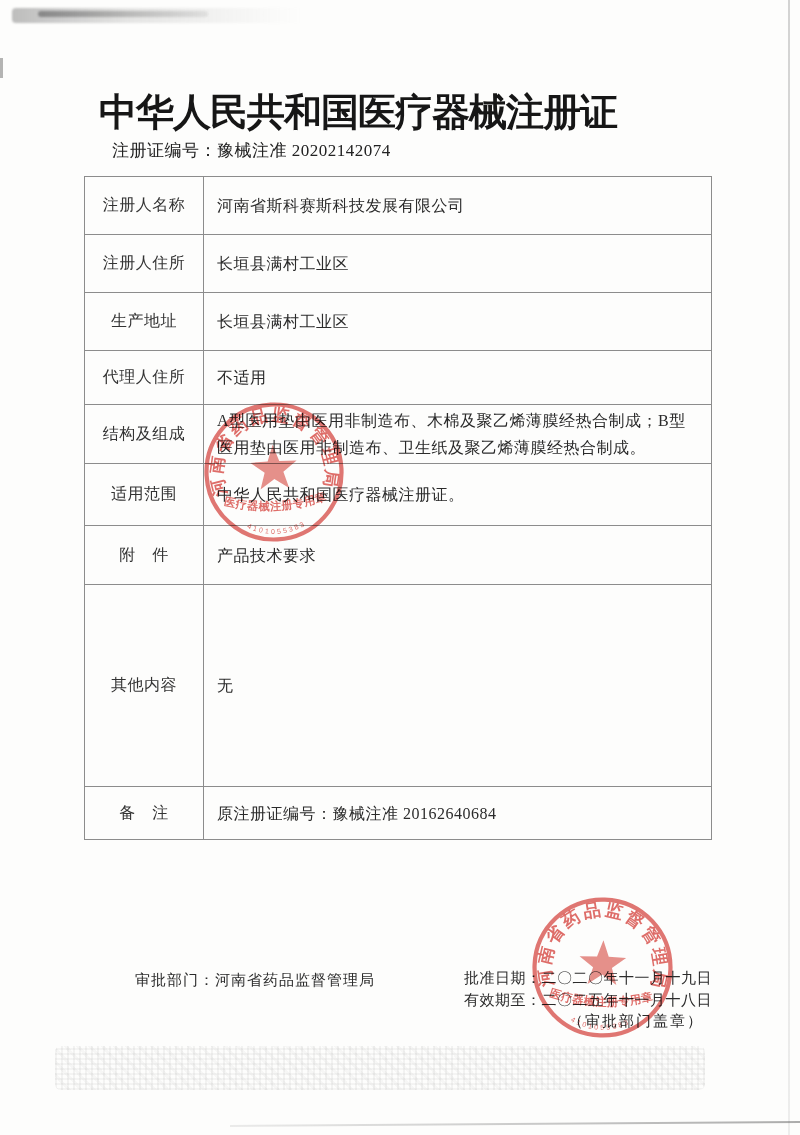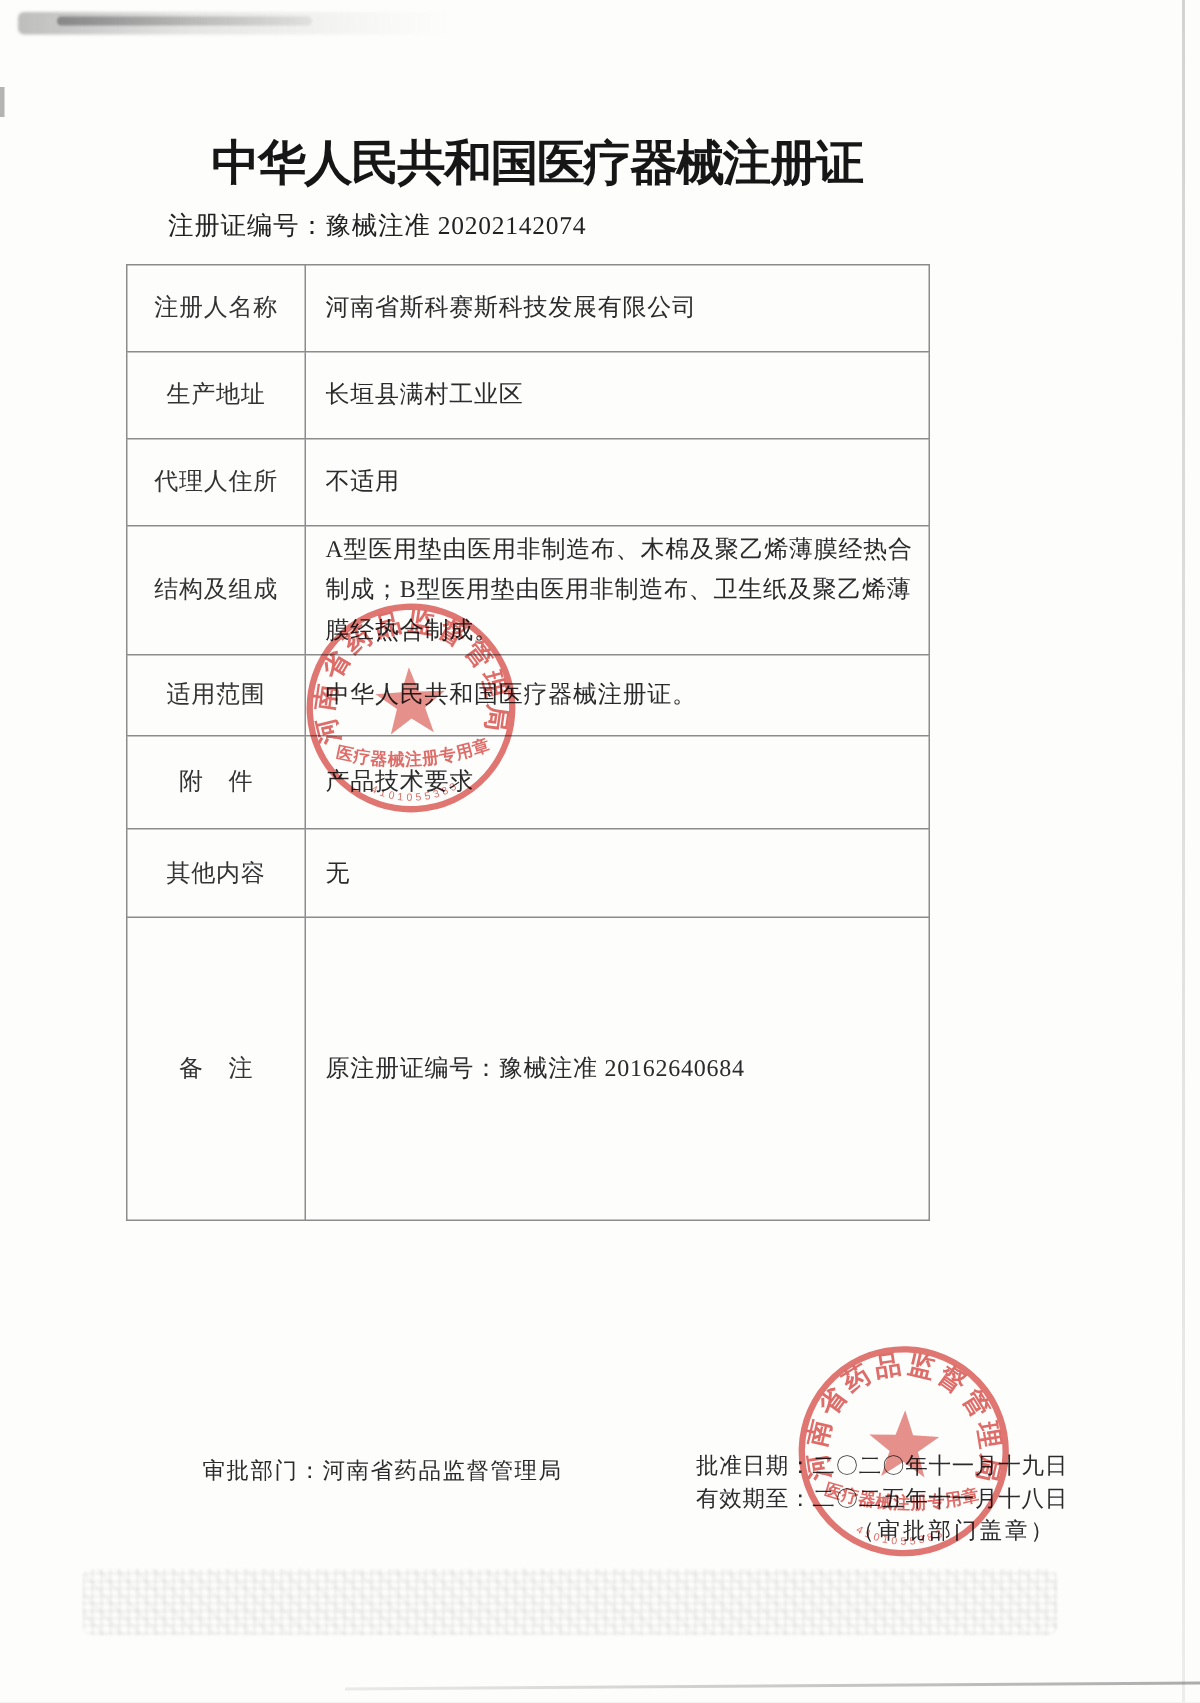--- a/index.html
+++ b/index.html
@@ -8,31 +8,31 @@
     width:800px;height:1135px;
     background:#fdfdfc;
     overflow:hidden;
     font-family:"Liberation Serif","DejaVu Serif",serif;
     color:#2e2e2e;
   }
   
   .title{
     position:absolute;left:0;top:87px;width:716px;
     text-align:center;
-    font-size:32px;font-weight:bold;letter-spacing:-1px;
+    font-size:38px;font-weight:bold;letter-spacing:-1px;
     color:#161616;
   }
   .regline{
     position:absolute;left:112px;top:139px;
     font-size:17px;letter-spacing:0.5px;color:#222;
   }
   
   table.cert{
     position:absolute;left:84px;top:176px;
-    width:536px;
+    width:628px;
     border-collapse:collapse;
     table-layout:fixed;
     font-size:16px;
   }
   table.cert td{
     border:1px solid #8c8c8c;
     vertical-align:middle;
     letter-spacing:0.5px;
   }
   table.cert{border:1px solid #7d7d7d;}
@@ -126,20 +126,24 @@
   <div class="diag-bottom"></div>
 
   <div class="title">中华人民共和国医疗器械注册证</div>
   <div class="regline">注册证编号：豫械注准 20202142074</div>
 
   <table class="cert">
     <tbody>
       <tr>
         <td class="lbl">注册人名称</td>
         <td class="val">河南省斯科赛斯科技发展有限公司</td>
+      </tr>
+      <tr>
+        <td class="lbl">注册人住所</td>
+        <td class="val">长垣县满村工业区</td>
       </tr>
       <tr>
         <td class="lbl">生产地址</td>
         <td class="val">长垣县满村工业区</td>
       </tr>
       <tr>
         <td class="lbl">代理人住所</td>
         <td class="val">不适用</td>
       </tr>
       <tr>

